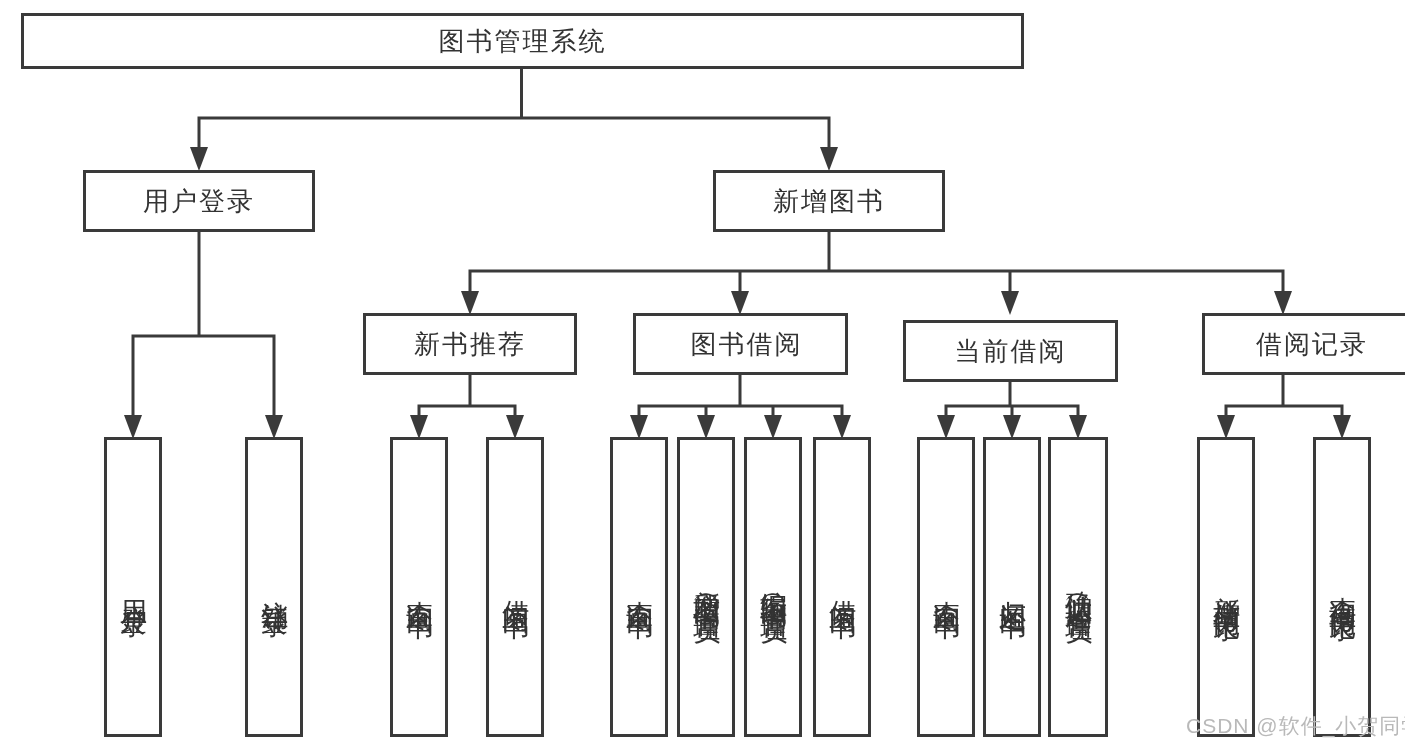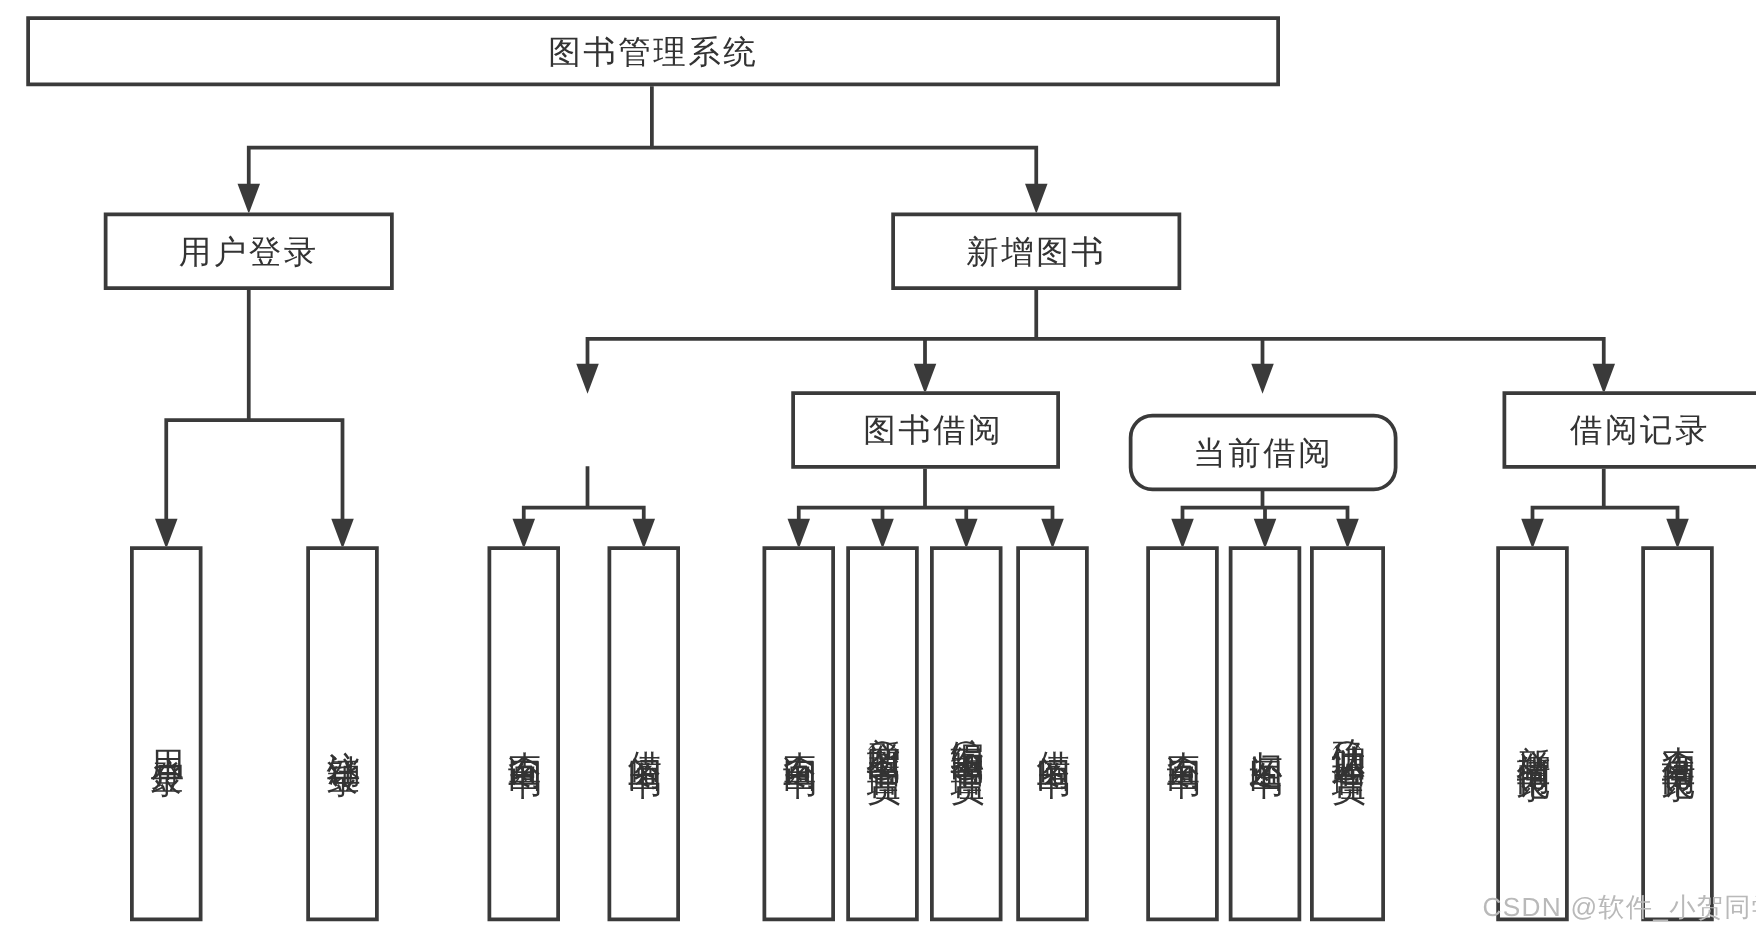--- a/index.html
+++ b/index.html
@@ -66,24 +66,27 @@
     <span>图书管理系统</span>
   </div>
 
   <div class="node hbox" style="left:83px; top:170px; width:232px;">
     <span>用户登录</span>
   </div>
   <div class="node hbox" style="left:713px; top:170px; width:232px;">
     <span>新增图书</span>
   </div>
 
+  <div class="node hbox" style="left:363px; top:313px; width:214px;">
+    <span>新书推荐</span>
+  </div>
   <div class="node hbox" style="left:633px; top:313px; width:215px;padding-left:12px;">
     <span>图书借阅</span>
   </div>
-  <div class="node hbox" style="left:903px; top:331px; width:215px;border-radius:19px;">
+  <div class="node hbox" style="left:903px; top:320px; width:215px;">
     <span>当前借阅</span>
   </div>
   <div class="node hbox" style="left:1202px; top:313px; width:220px;">
     <span>借阅记录</span>
   </div>
 
   <div class="node vbox" style="left:104px;">
     <span>用户登录</span>
   </div>
   <div class="node vbox" style="left:245px;">

